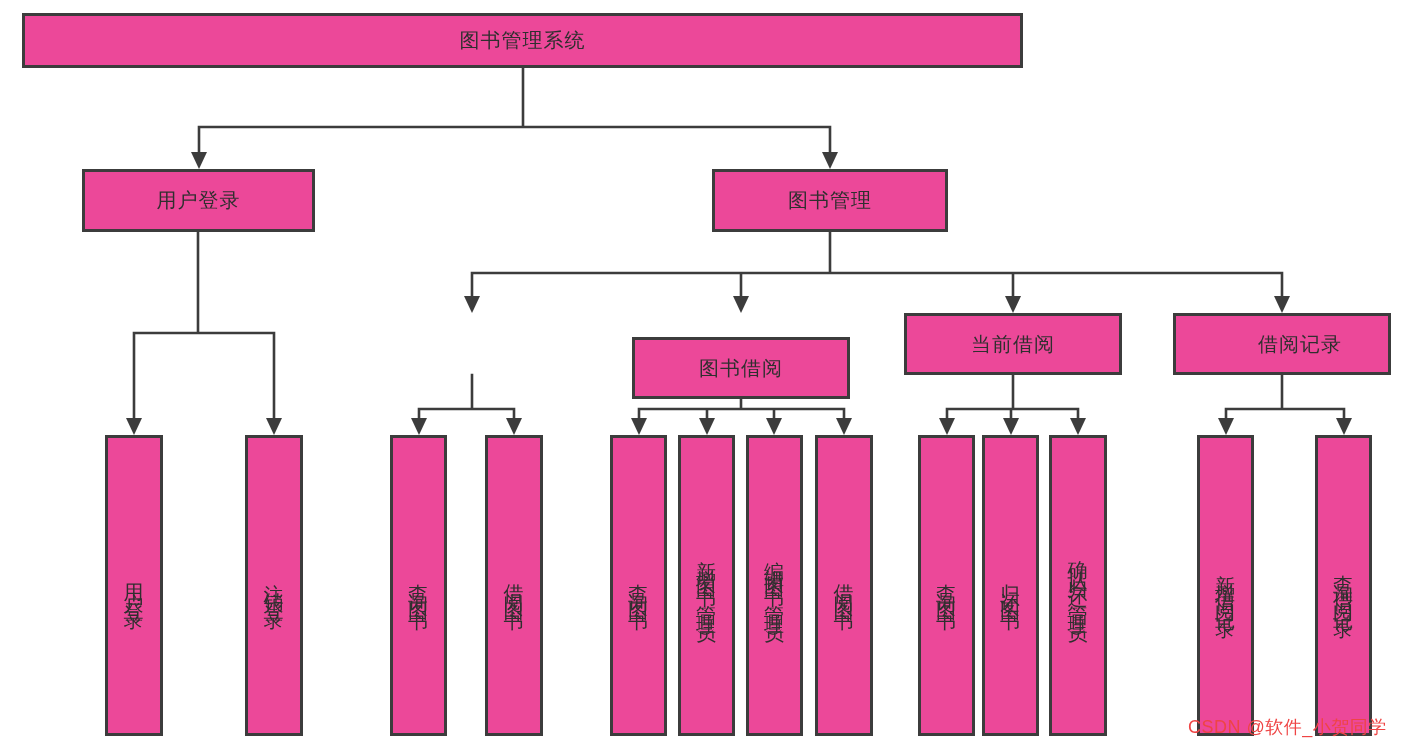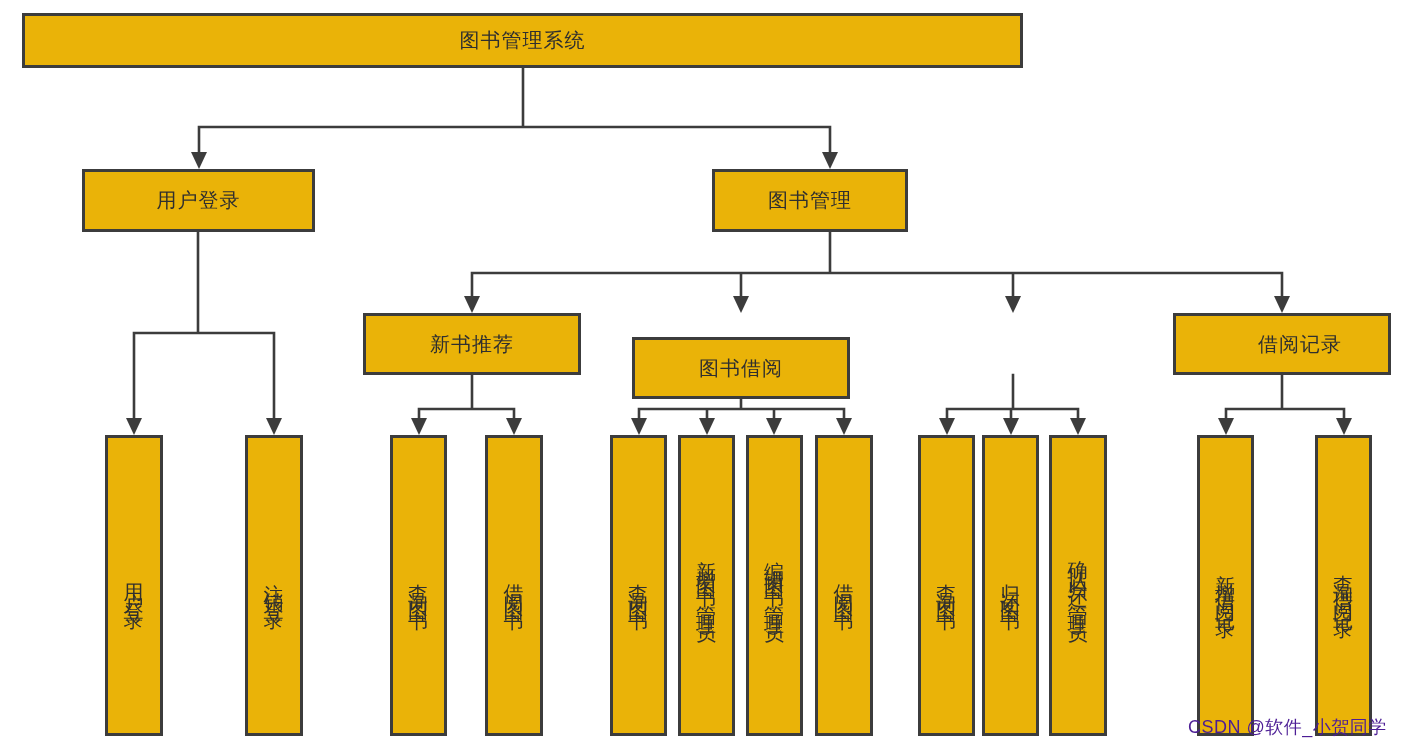--- a/index.html
+++ b/index.html
@@ -23,42 +23,42 @@
     position: absolute;
     left: 0;
     top: 0;
     width: 1405px;
     height: 747px;
   }
   .box {
     position: absolute;
     box-sizing: border-box;
     border: 3px solid #3c3c3c;
-    background: #eab308;
+    background: #ec4899;
     display: flex;
     align-items: center;
     justify-content: center;
     font-size: 20px;
     letter-spacing: 1px;
     text-align: center;
     z-index: 2;
   }
   .leaf .label-v {
     writing-mode: vertical-rl;
     letter-spacing: 9px;
     line-height: 1;
     white-space: nowrap;
   }
   .watermark {
     position: absolute;
     left: 1188px;
     top: 715px;
     font-size: 18px;
     letter-spacing: 0.5px;
-    color: #4c1d95;
+    color: #ef4444;
     z-index: 3;
     white-space: nowrap;
   }
 </style>
 </head>
 <body>
 
 <div class="stage">
 
   <svg class="wires" viewBox="0 0 1405 747" fill="none" stroke="#3c3c3c" stroke-width="2.6" stroke-linecap="square">
@@ -104,29 +104,29 @@
     </g>
   </svg>
 
   <div class="box" style="left:22px; top:13px; width:1001px; height:55px;">
     <span>图书管理系统</span>
   </div>
 
   <div class="box" style="left:82px; top:169px; width:233px; height:63px;">
     <span>用户登录</span>
   </div>
-  <div class="box" style="left:712px; top:169px; width:196px; height:63px;">
+  <div class="box" style="left:712px; top:169px; width:236px; height:63px;">
     <span>图书管理</span>
   </div>
 
-  <div class="box" style="left:363px; top:313px; width:218px; height:62px;">
-    <span>新书推荐</span>
-  </div>
   <div class="box" style="left:632px; top:313px; width:218px; height:62px;margin-top:24px;">
     <span>图书借阅</span>
+  </div>
+  <div class="box" style="left:904px; top:313px; width:218px; height:62px;">
+    <span>当前借阅</span>
   </div>
   <div class="box" style="left:1173px; top:313px; width:218px; height:62px;padding-left:36px;">
     <span>借阅记录</span>
   </div>
 
   <div class="box leaf" style="left:105px; top:435px; width:58px; height:301px;">
     <span class="label-v">用户登录</span>
   </div>
   <div class="box leaf" style="left:245px; top:435px; width:58px; height:301px;">
     <span class="label-v">注销登录</span>

